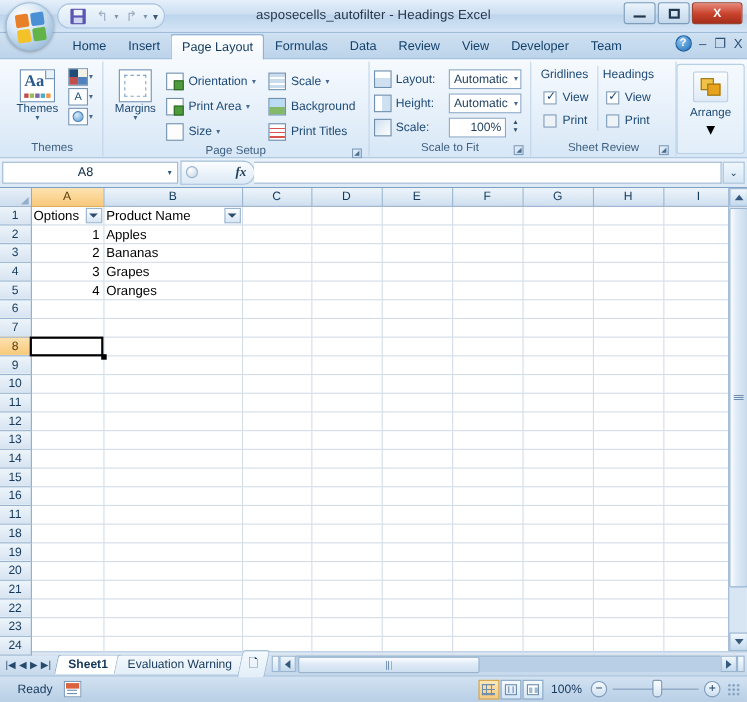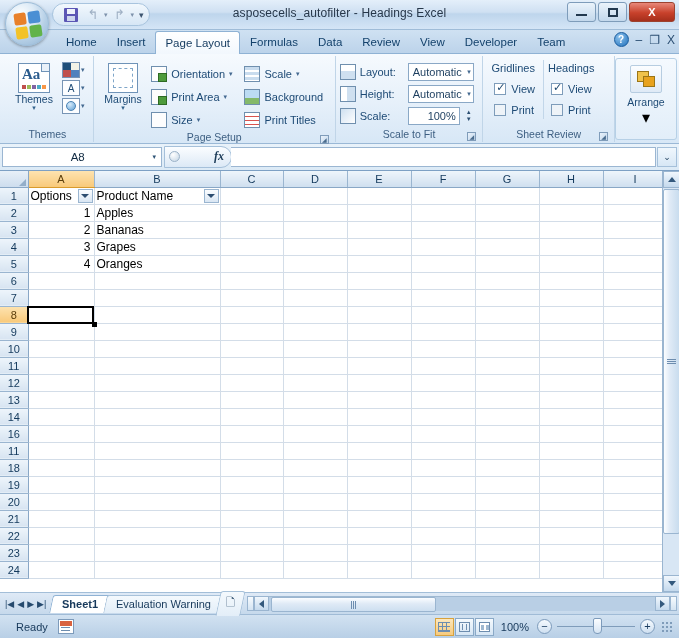--- a/index.html
+++ b/index.html
@@ -725,20 +725,32 @@
             <td class="cell" style="width: 126px;"></td>
             <td class="cell" style="width: 63px;"></td>
             <td class="cell" style="width: 64px;"></td>
             <td class="cell" style="width: 64px;"></td>
             <td class="cell" style="width: 64px;"></td>
             <td class="cell" style="width: 64px;"></td>
             <td class="cell" style="width: 64px;"></td>
             <td class="cell" style="width: 64px;"></td>
           </tr>
           <tr>
+            <td class="rowh">15</td>
+            <td class="cell" style="width: 66px;"></td>
+            <td class="cell" style="width: 126px;"></td>
+            <td class="cell" style="width: 63px;"></td>
+            <td class="cell" style="width: 64px;"></td>
+            <td class="cell" style="width: 64px;"></td>
+            <td class="cell" style="width: 64px;"></td>
+            <td class="cell" style="width: 64px;"></td>
+            <td class="cell" style="width: 64px;"></td>
+            <td class="cell" style="width: 64px;"></td>
+          </tr>
+          <tr>
             <td class="rowh">16</td>
             <td class="cell" style="width: 66px;"></td>
             <td class="cell" style="width: 126px;"></td>
             <td class="cell" style="width: 63px;"></td>
             <td class="cell" style="width: 64px;"></td>
             <td class="cell" style="width: 64px;"></td>
             <td class="cell" style="width: 64px;"></td>
             <td class="cell" style="width: 64px;"></td>
             <td class="cell" style="width: 64px;"></td>
             <td class="cell" style="width: 64px;"></td>

